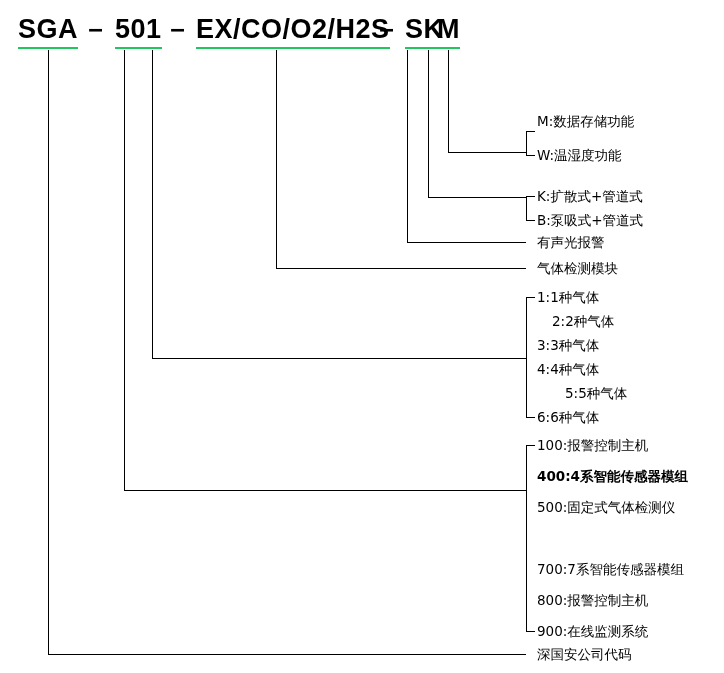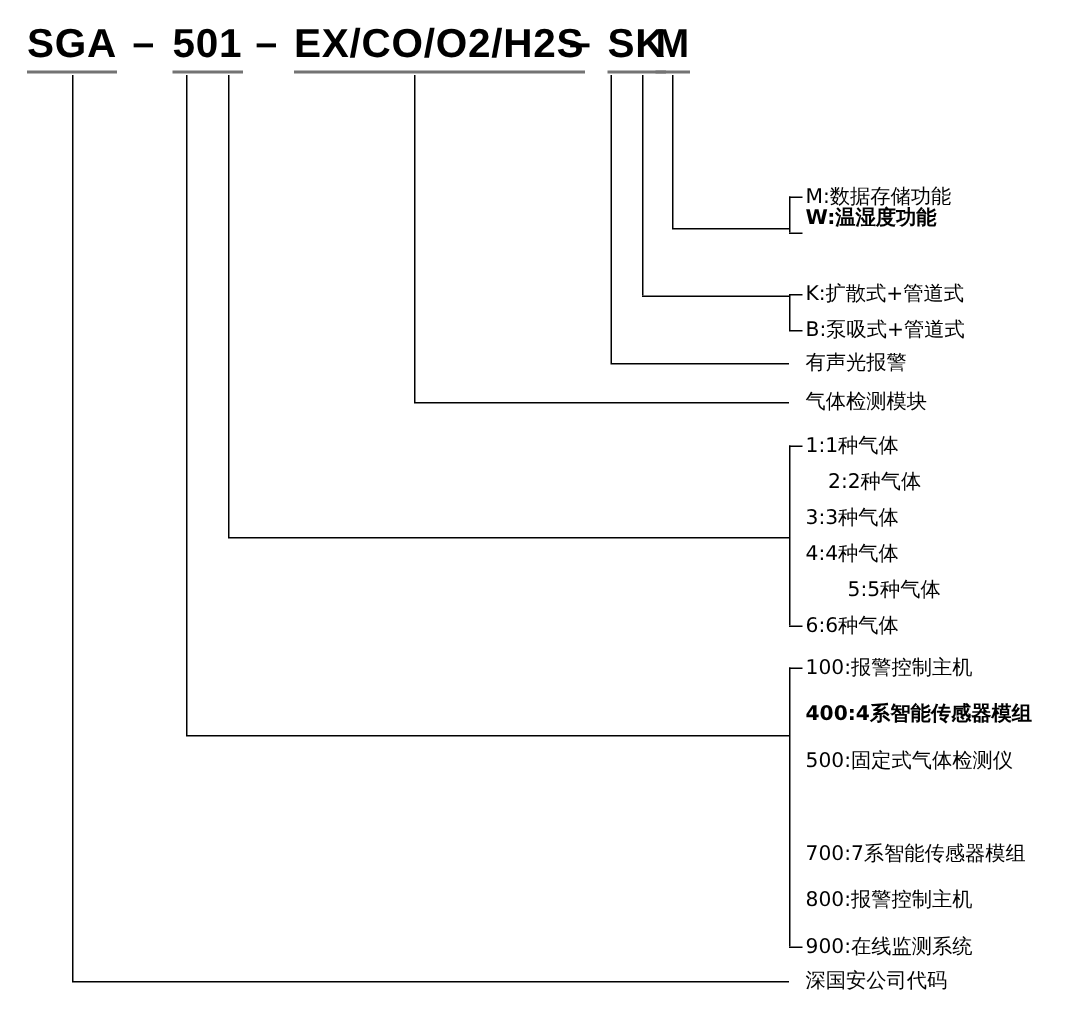--- a/index.html
+++ b/index.html
@@ -29,21 +29,21 @@
   .code-seg {
     position: absolute;
     font-size: 27px;
     font-weight: bold;
     letter-spacing: 0.5px;
     white-space: nowrap;
     line-height: 34px;
     font-family: "Liberation Sans", "DejaVu Sans", sans-serif;
   }
   .code-seg.underline {
-    border-bottom: 2px solid #737373;
+    border-bottom: 2px solid #22c55e;
     padding-bottom: 1px;
   }
   .dash {
     position: absolute;
     font-size: 27px;
     font-weight: bold;
     line-height: 34px;
   }
   
   .vline {
@@ -112,22 +112,22 @@
   <div class="hline" style="left:526px; top:220px; width:9px;"></div>
 
   <div class="vline" style="left:526px; top:297px; height:120px;"></div>
   <div class="hline" style="left:526px; top:297px; width:9px;"></div>
   <div class="hline" style="left:526px; top:417px; width:9px;"></div>
 
   <div class="vline" style="left:526px; top:445px; height:186px;"></div>
   <div class="hline" style="left:526px; top:445px; width:9px;"></div>
   <div class="hline" style="left:526px; top:631px; width:9px;"></div>
 
-  <div class="lbl" style="left:537px; top:123px;">M:数据存储功能</div>
-  <div class="lbl" style="left:537px; top:137px;font-weight:bold;">W:温湿度功能</div>
+  <div class="lbl" style="left:537px; top:113px;">M:数据存储功能</div>
+  <div class="lbl" style="left:537px; top:147px;">W:温湿度功能</div>
 
   <div class="lbl" style="left:537px; top:188px;">K:扩散式+管道式</div>
   <div class="lbl" style="left:537px; top:212px;">B:泵吸式+管道式</div>
 
   <div class="lbl" style="left:537px; top:234px;">有声光报警</div>
 
   <div class="lbl" style="left:537px; top:260px;">气体检测模块</div>
 
   <div class="lbl" style="left:537px; top:289px;">1:1种气体</div>
   <div class="lbl" style="left:552px; top:313px;">2:2种气体</div>

